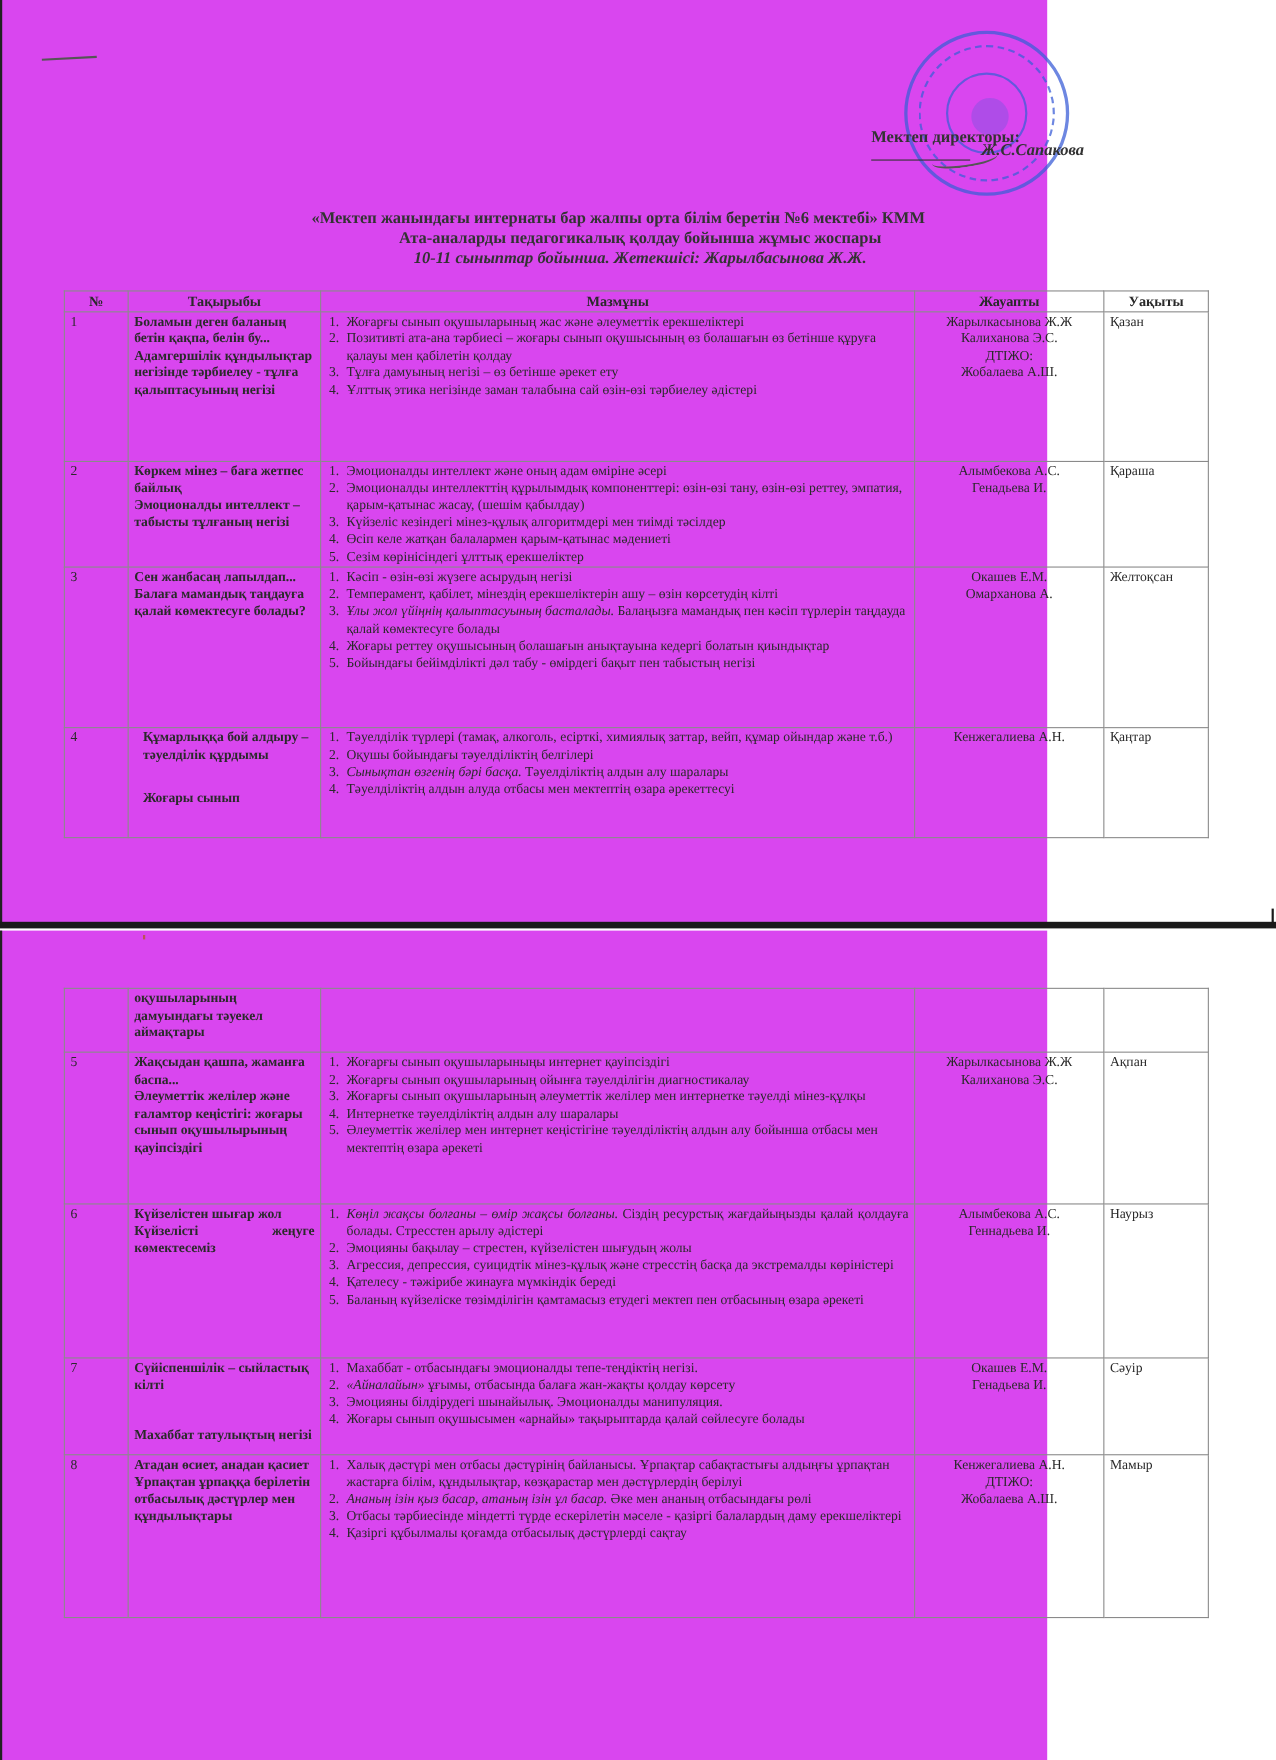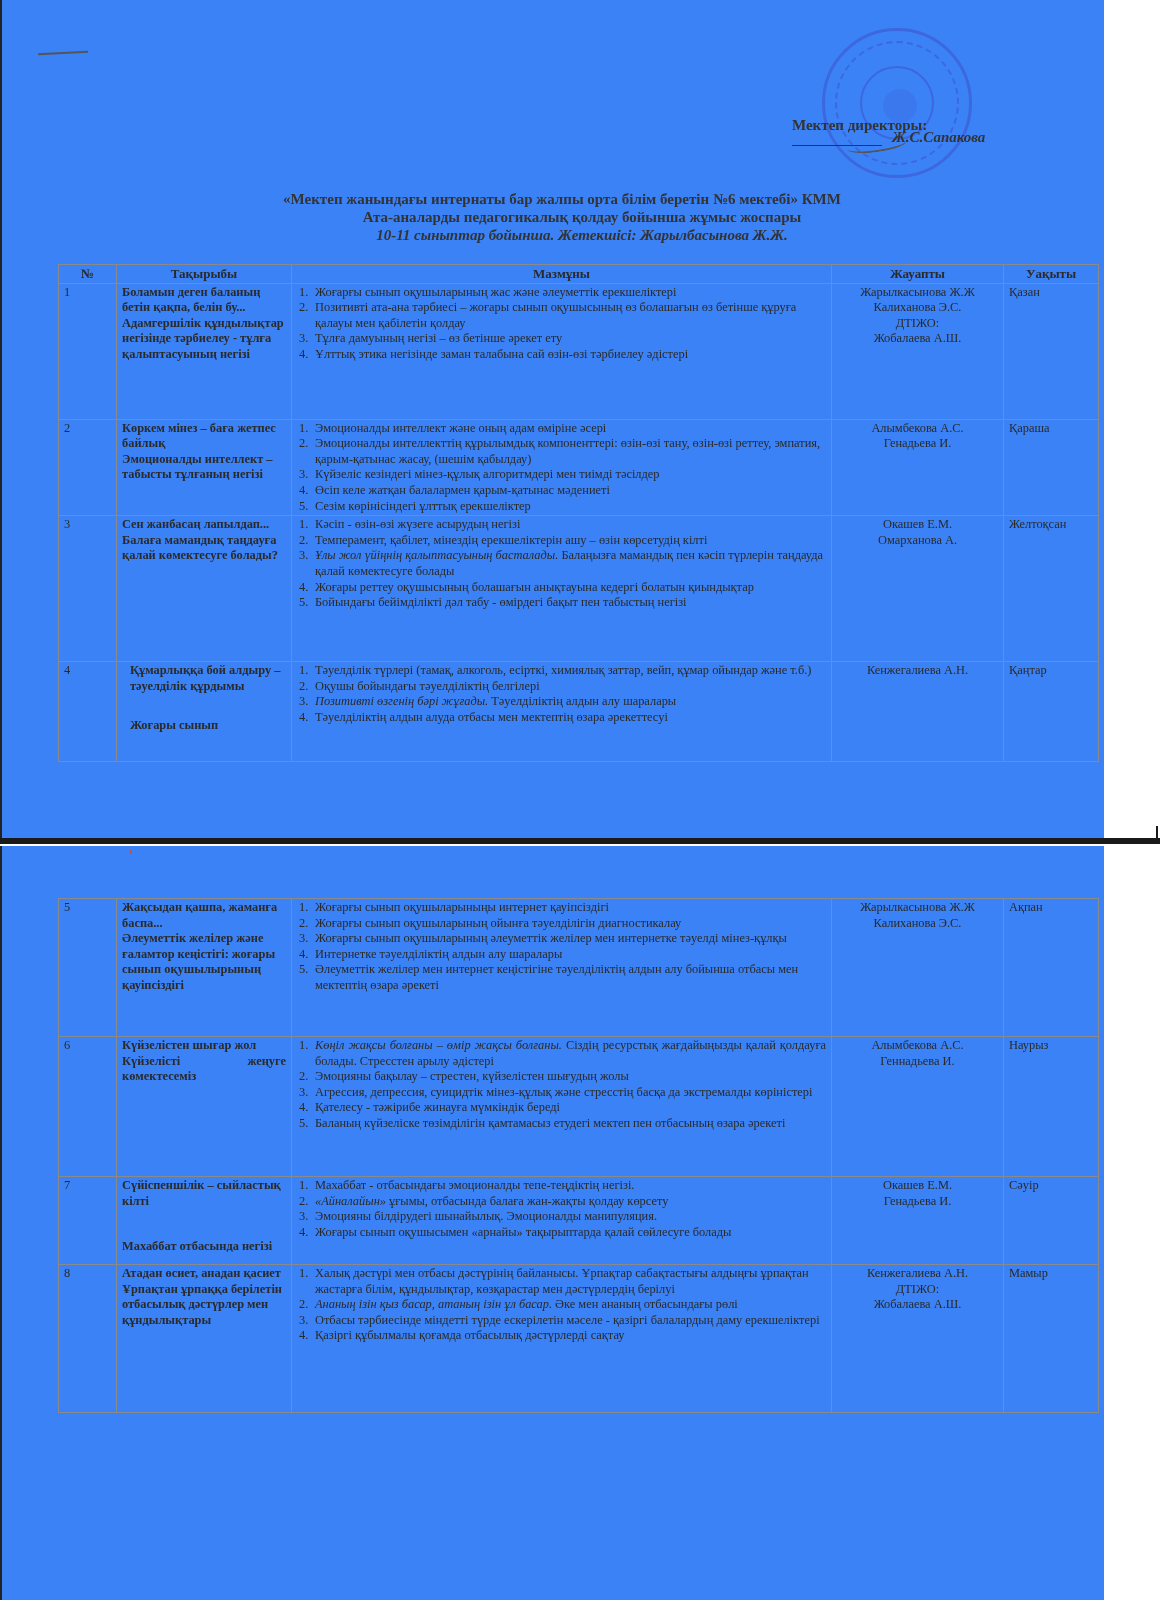--- a/index.html
+++ b/index.html
@@ -1,19 +1,19 @@
 <!DOCTYPE html>
 <html><head>
 <meta charset="utf-8">
 <style>
   * { box-sizing: border-box; margin: 0; padding: 0; }
   html, body { width: 1160px; height: 1600px; background: #ffffff; overflow: hidden; }
   body { font-family: "Liberation Serif", "DejaVu Serif", serif; color: #2a2a2a; position: relative; }
 
-  .page { position: absolute; left: 0; width: 1104px; background: #3b82f6; }
+  .page { position: absolute; left: 0; width: 952px; background: #d946ef; }
   .page1 { top: 0; height: 840px; border-left: 2px solid #222; }
   .page2 { top: 846px; height: 754px; border-left: 2px solid #222; }
   .page-divider { position: absolute; left: 0; top: 838px; width: 1160px; height: 6px; background: #1a1a1a; }
   .page-divider .tick { position: absolute; right: 2px; top: -12px; width: 2px; height: 14px; background: #1a1a1a; }
 
   .pen-stroke { position: absolute; left: 36px; top: 52px; width: 50px; height: 2px; background: #555; transform: rotate(-3deg); }
   .speck { position: absolute; width: 2px; height: 4px; background: #b55; }
 
   
   .approval { position: absolute; left: 790px; top: 117px; font-weight: bold; font-size: 15px; color: #333; }
@@ -160,21 +160,21 @@
         <tr style="height: 100px;">
           <td>4</td>
           <td>
             <span class="topic-a" style="padding-left: 8px;">Құмарлыққа бой алдыру – тәуелділік құрдымы</span>
             <span class="topic-b" style="margin-top: 24px; padding-left: 8px;">Жоғары сынып</span>
           </td>
           <td>
             <ol class="items">
               <li><span class="num">1.</span><span>Тәуелділік түрлері (тамақ, алкоголь, есірткі, химиялық заттар, вейп, құмар ойындар және т.б.)</span></li>
               <li><span class="num">2.</span><span>Оқушы бойындағы тәуелділіктің белгілері</span></li>
-              <li><span class="num">3.</span><em>Позитивті өзгенің бәрі жұғады.</em><span> Тәуелділіктің алдын алу шаралары</span></li>
+              <li><span class="num">3.</span><em>Сынықтан өзгенің бәрі басқа.</em><span> Тәуелділіктің алдын алу шаралары</span></li>
               <li><span class="num">4.</span><span>Тәуелділіктің алдын алуда отбасы мен мектептің өзара әрекеттесуі</span></li>
             </ol>
           </td>
           <td>
             <span class="resp-line">Кенжегалиева А.Н.</span>
           </td>
           <td>Қаңтар</td>
         </tr>
       </tbody>
   </table>
@@ -188,20 +188,29 @@
   <div class="speck" style="left:128px; top:4px;"></div>
   <table class="plan" id="table2" style="top:52px;">
     <colgroup>
         <col class="col-no">
         <col class="col-topic">
         <col class="col-content">
         <col class="col-resp">
         <col class="col-time">
       </colgroup>
     <tbody id="tbody2">
+        <tr style="height: 58px;">
+          <td></td>
+          <td>
+            <span class="topic-a">оқушыларының дамуындағы тәуекел аймақтары</span>
+          </td>
+          <td></td>
+          <td></td>
+          <td></td>
+        </tr>
         <tr style="height: 138px;">
           <td>5</td>
           <td>
             <span class="topic-a">Жақсыдан қашпа, жаманға баспа...</span>
             <span class="topic-b">Әлеуметтік желілер және ғаламтор кеңістігі: жоғары сынып оқушылырының қауіпсіздігі</span>
           </td>
           <td>
             <ol class="items">
               <li><span class="num">1.</span><span>Жоғарғы сынып оқушыларыныңы интернет қауіпсіздігі</span></li>
               <li><span class="num">2.</span><span>Жоғарғы сынып оқушыларының ойынға тәуелділігін диагностикалау</span></li>
@@ -234,21 +243,21 @@
           <td>
             <span class="resp-line">Алымбекова А.С.</span>
             <span class="resp-line">Геннадьева И.</span>
           </td>
           <td>Наурыз</td>
         </tr>
         <tr style="height: 88px;">
           <td>7</td>
           <td>
             <span class="topic-a">Сүйіспеншілік – сыйластық кілті</span>
-            <span class="topic-b" style="margin-top: 30px;">Махаббат отбасында негізі</span>
+            <span class="topic-b" style="margin-top: 30px;">Махаббат татулықтың негізі</span>
           </td>
           <td>
             <ol class="items">
               <li><span class="num">1.</span><span>Махаббат - отбасындағы эмоционалды тепе-теңдіктің негізі.</span></li>
               <li><span class="num">2.</span><em>«Айналайын»</em><span> ұғымы, отбасында балаға жан-жақты қолдау көрсету</span></li>
               <li><span class="num">3.</span><span>Эмоцияны білдірудегі шынайылық. Эмоционалды манипуляция.</span></li>
               <li><span class="num">4.</span><span>Жоғары сынып оқушысымен «арнайы» тақырыптарда қалай сөйлесуге болады</span></li>
             </ol>
           </td>
           <td>

